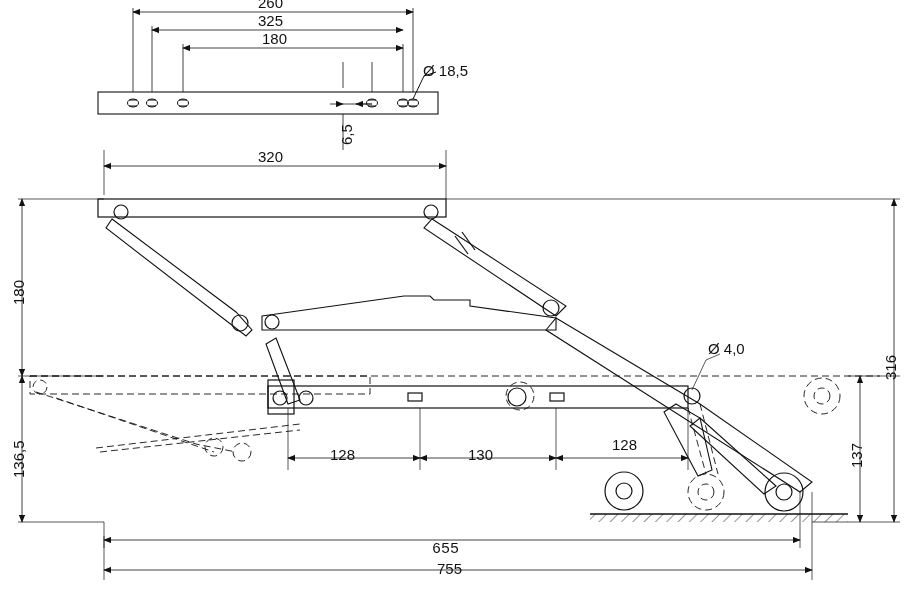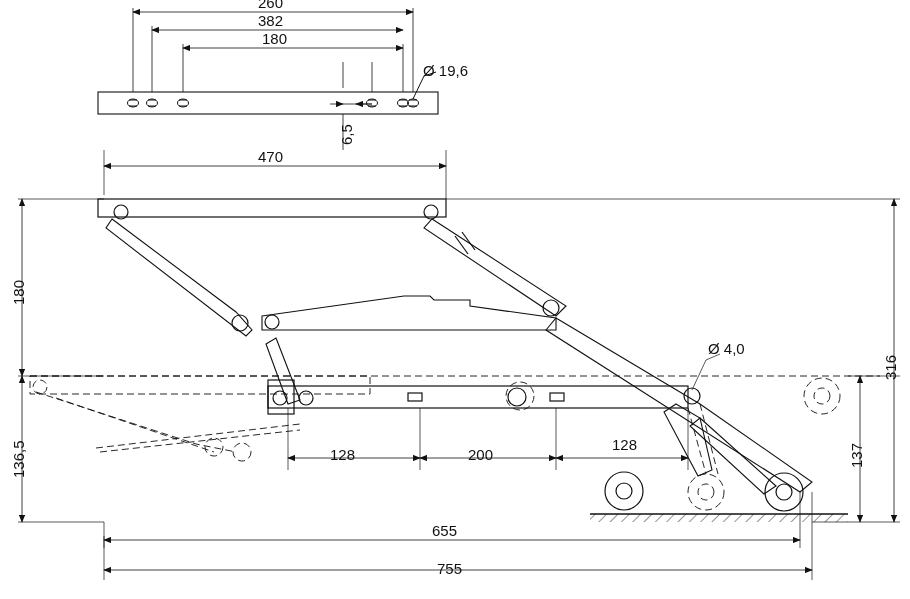--- a/index.html
+++ b/index.html
@@ -171,30 +171,30 @@
       <line x1="860" y1="376" x2="860" y2="522" marker-start="url(#arS)" marker-end="url(#ar)"></line>
       <line x1="288" y1="458" x2="420" y2="458" marker-start="url(#arS)" marker-end="url(#ar)"></line>
       <line x1="420" y1="458" x2="556" y2="458" marker-start="url(#arS)" marker-end="url(#ar)"></line>
       <line x1="556" y1="458" x2="688" y2="458" marker-start="url(#arS)" marker-end="url(#ar)"></line>
       <line x1="104" y1="540" x2="800" y2="540" marker-start="url(#arS)" marker-end="url(#ar)"></line>
       <line x1="104" y1="570" x2="812" y2="570" marker-start="url(#arS)" marker-end="url(#ar)"></line>
     </g>
   </svg>
 
   <div class="lbl" style="left:258px;top:-6px;">260</div>
-  <div class="lbl" style="left:258px;top:12px;">382</div>
+  <div class="lbl" style="left:258px;top:12px;">325</div>
   <div class="lbl" style="left:262px;top:30px;">180</div>
-  <div class="lbl" style="left:423px;top:62px;">Ø 19,6</div>
+  <div class="lbl" style="left:423px;top:62px;">Ø 18,5</div>
   <div class="lbl rot" style="left:338px;top:145px;">6,5</div>
 
-  <div class="lbl" style="left:258px;top:148px;">470</div>
+  <div class="lbl" style="left:258px;top:148px;">320</div>
   <div class="lbl rot" style="left:10px;top:305px;">180</div>
   <div class="lbl rot" style="left:10px;top:478px;">136,5</div>
   <div class="lbl rot" style="left:882px;top:380px;">316</div>
   <div class="lbl rot" style="left:848px;top:468px;">137</div>
   <div class="lbl" style="left:330px;top:446px;">128</div>
-  <div class="lbl" style="left:468px;top:446px;">200</div>
+  <div class="lbl" style="left:468px;top:446px;">130</div>
   <div class="lbl" style="left:612px;top:436px;">128</div>
   <div class="lbl" style="left:708px;top:340px;">Ø 4,0</div>
-  <div class="lbl" style="left:432px;top:522px;">655</div>
+  <div class="lbl" style="left:432px;top:541px;font-family:Liberation Mono, monospace;">655</div>
   <div class="lbl" style="left:437px;top:560px;">755</div>
 
 </div>
 
 </body></html>

